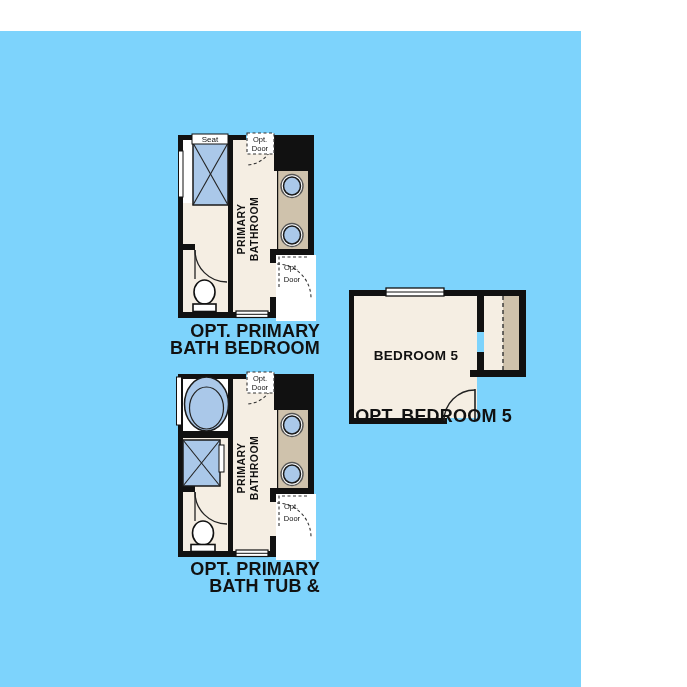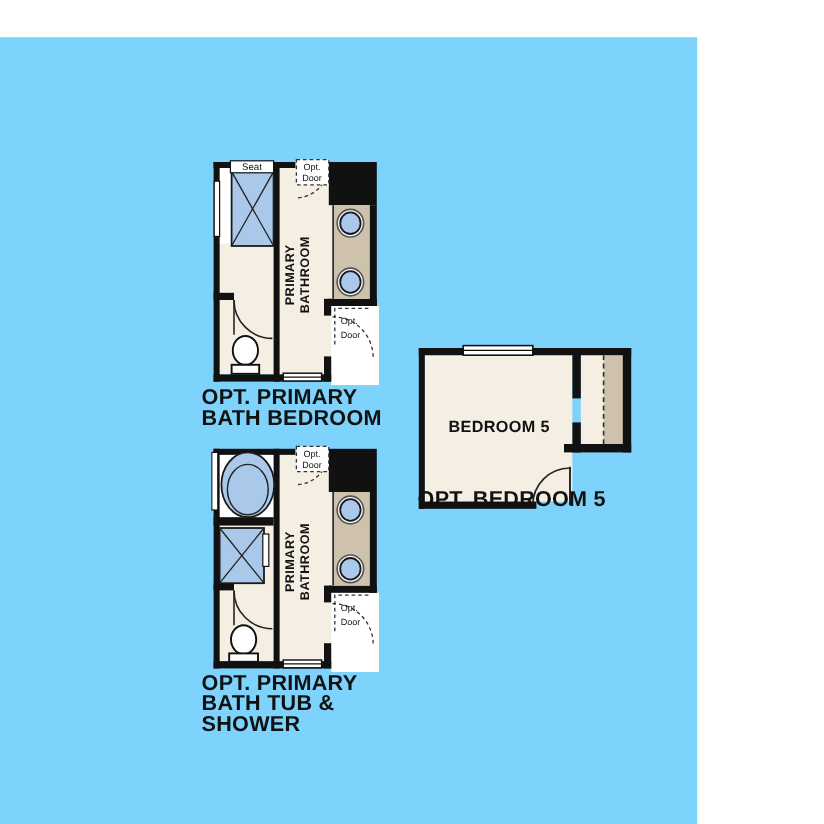--- a/index.html
+++ b/index.html
@@ -20,21 +20,21 @@
   .xline{stroke:#222;stroke-width:1.1;}
   .door-arc{stroke:#222;stroke-width:1.3;fill:none;}
   .dash{stroke:#333;stroke-width:1.1;fill:none;stroke-dasharray:3 2.5;}
   .dash-box{stroke:#333;stroke-width:1.1;fill:#ffffff;stroke-dasharray:3 2.5;}
   svg text{font-family:"Liberation Sans",sans-serif;fill:#111;}
   .room-label{font-weight:bold;font-size:10.5px;letter-spacing:0.4px;}
   .small-label{font-size:7.5px;}
   .seat-text{font-size:8px;}
   .in-room-label{font-weight:bold;font-size:13.5px;letter-spacing:0.3px;}
   .plan-title{position:absolute;font-weight:bold;font-size:18px;line-height:17px;
-              text-align:left;color:var(--label-text);letter-spacing:0.2px;}
+              text-align:right;color:var(--label-text);letter-spacing:0.2px;}
 </style>
 </head>
 <body>
 
 <div id="stage">
 
   <svg style="left:176px;top:98px;" width="140" height="192" viewBox="0 0 140 192">
     <g>
       <rect class="cream" x="7" y="11" width="125" height="172"></rect>
       <rect x="7" y="11" width="45" height="63" fill="#ffffff"></rect>
@@ -175,21 +175,20 @@
     </g>
     <g>
       <text class="room-label" text-anchor="middle" transform="translate(69 100) rotate(-90)">PRIMARY</text>
       <text class="room-label" text-anchor="middle" transform="translate(81.5 100) rotate(-90)">BATHROOM</text>
     </g>
   </svg>
 
   <div class="plan-title" style="left:168px;top:530px;width:152px;">
     <div>OPT. PRIMARY</div>
     <div>BATH TUB &amp;</div>
-    <div>SHOWER</div>
   </div>
 
   <svg style="left:345px;top:253px;" width="185" height="145" viewBox="0 0 185 145">
     <g>
       <rect class="cream" x="9" y="12" width="123" height="122"></rect>
     </g>
     <g>
       <rect class="cream" x="139" y="12" width="35" height="74"></rect>
       <rect class="tan" x="158" y="12" width="16" height="74"></rect>
       <line x1="158" y1="12" x2="158" y2="86" stroke="#333" stroke-width="1.4" stroke-dasharray="4 3"></line>

